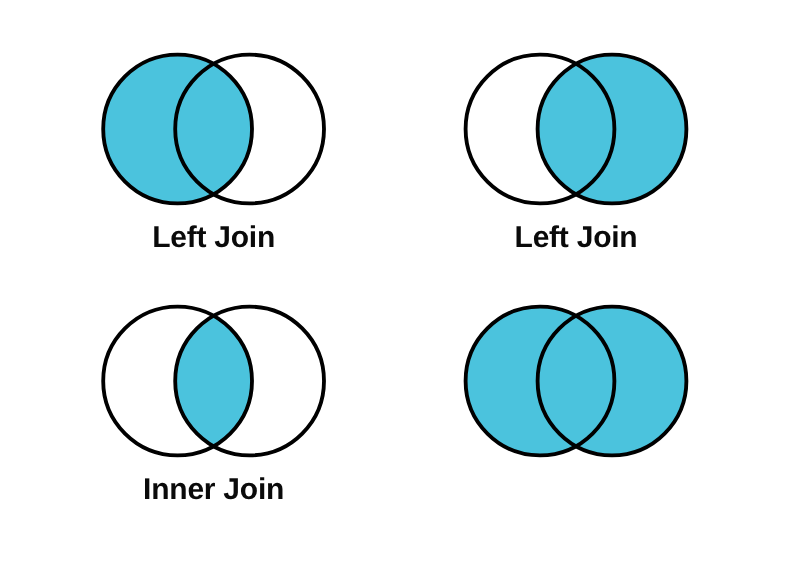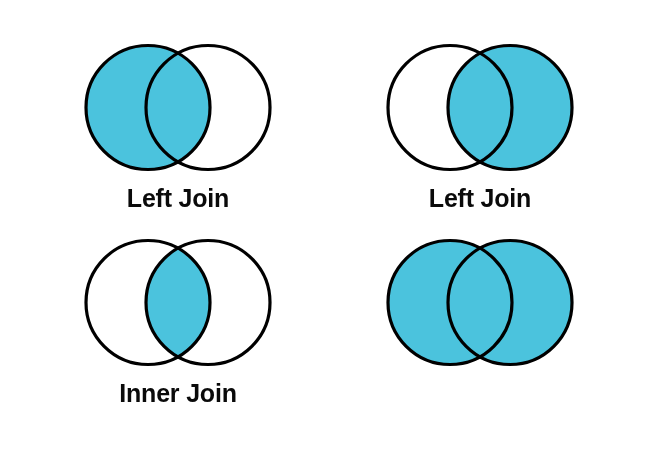--- a/index.html
+++ b/index.html
@@ -21,21 +21,21 @@
   .cell {
     position: absolute;
     width: 300px;
     display: flex;
     flex-direction: column;
     align-items: center;
   }
   .cell-left   { left: 28px; }
   .cell-right  { left: 330px; }
   .row-top     { top: 40px; }
-  .row-bottom  { top: 235px; }
+  .row-bottom  { top: 250px; }
 
   .venn {
     display: block;
     width: 220px;
     height: 135px;
   }
   .venn-outline {
     fill: none;
     stroke: #000000;
     stroke-width: 3.2;

